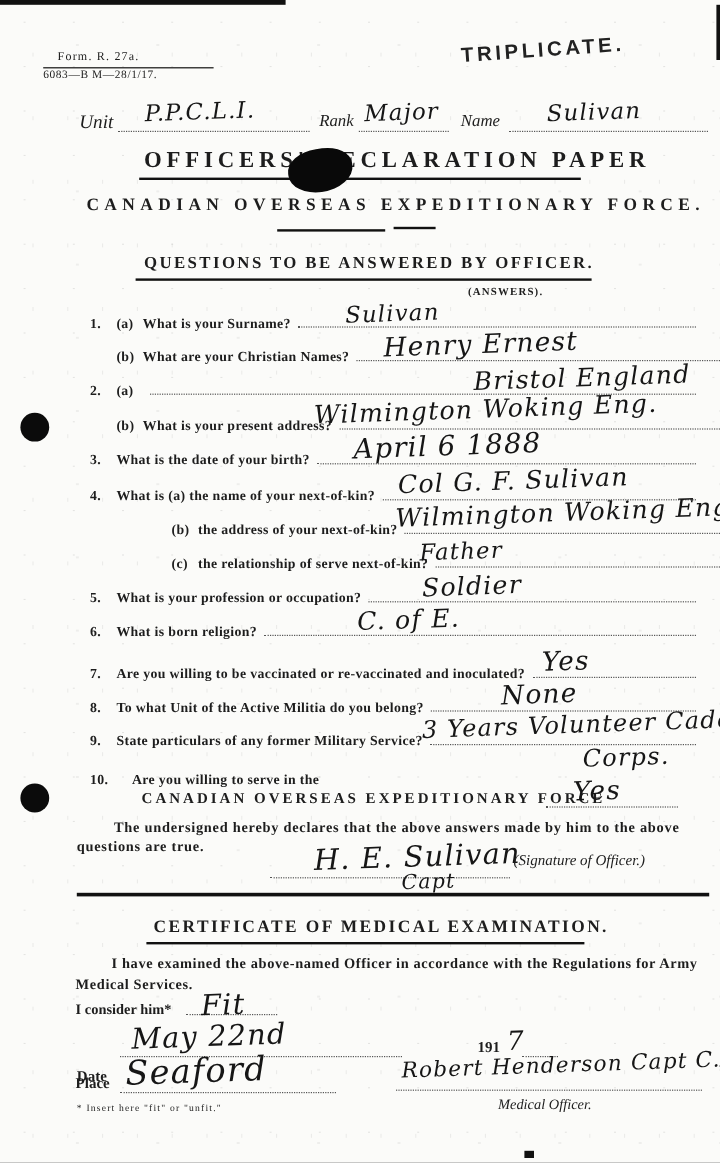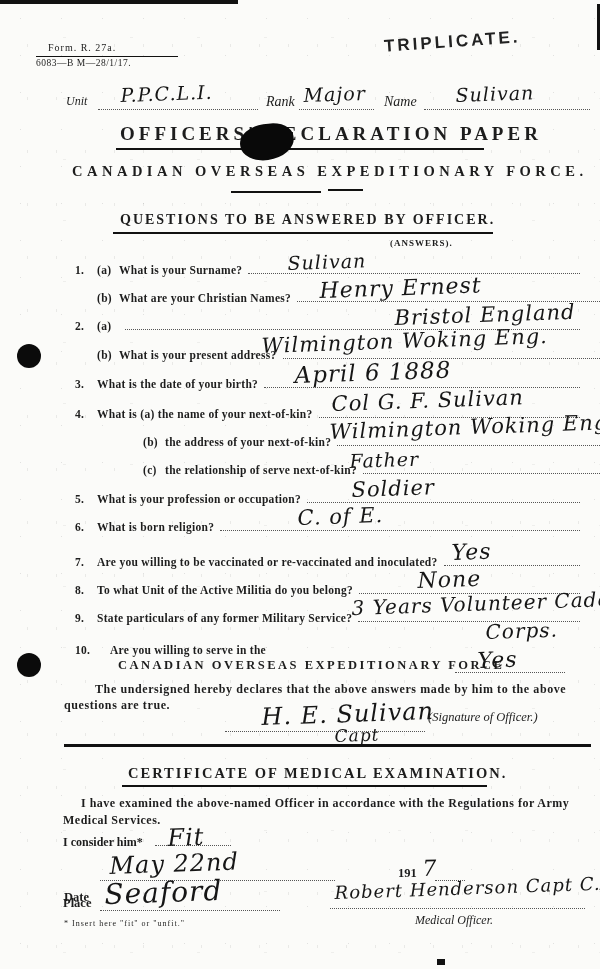--- a/index.html
+++ b/index.html
@@ -64,21 +64,21 @@
   <div class="abs hole" style="left:17px;top:653px;"></div>
   <div class="abs rule" style="left:437px;top:959px;width:8px;height:6px;"></div>
 
   <div class="abs print" style="left:48px;top:42px;font-size:10px;letter-spacing:1px;">Form. R. 27a.</div>
   <div class="abs rule" style="left:36px;top:56px;width:142px;height:1px;"></div>
   <div class="abs print" style="left:36px;top:58px;font-size:9.5px;letter-spacing:0.5px;">6083—B M—28/1/17.</div>
 
   <div class="abs stamp" style="left:384px;top:32px;">TRIPLICATE.</div>
 
   <div class="abs" style="left:66px;top:88px;width:525px;height:26px;">
-    <span class="abs italiclabel" style="left:0;top:6px;font-size:12px;">Unit</span>
+    <span class="abs italiclabel" style="left:0;top:6px;font-size:16px;">Unit</span>
     <span class="abs" style="left:32px;top:21px;width:160px;border-bottom:1px dotted #555;"></span>
     <span class="abs hw" style="left:55px;top:-4px;">P.P.C.L.I.</span>
     <span class="abs italiclabel" style="left:200px;top:6px;font-size:14px;">Rank</span>
     <span class="abs" style="left:233px;top:21px;width:75px;border-bottom:1px dotted #555;"></span>
     <span class="abs hw" style="left:238px;top:-4px;">Major</span>
     <span class="abs italiclabel" style="left:318px;top:6px;font-size:14px;">Name</span>
     <span class="abs" style="left:358px;top:21px;width:166px;border-bottom:1px dotted #555;"></span>
     <span class="abs hw" style="left:390px;top:-4px;">Sulivan</span>
   </div>
 
@@ -199,21 +199,21 @@
   <div class="abs print" style="left:64px;top:698px;font-size:12px;font-weight:bold;letter-spacing:0.6px;">questions are true.</div>
   <span class="abs" style="left:225px;top:731px;width:200px;border-bottom:1px dotted #555;"></span>
   <span class="abs hw" style="left:262px;top:703px;font-size:24px;">H. E. Sulivan</span>
   <span class="abs hw" style="left:335px;top:726px;font-size:17px;">Capt</span>
   <span class="abs print" style="left:428px;top:710px;font-style:italic;font-size:12.5px;white-space:nowrap;">(Signature of Officer.)</span>
 
   <div class="abs rule" style="left:64px;top:744px;width:527px;height:3px;"></div>
 
   <div class="abs sectionhead" style="left:128px;top:765px;font-size:14.5px;">CERTIFICATE  OF  MEDICAL  EXAMINATION.</div>
   <div class="abs rule" style="left:122px;top:785px;width:365px;height:2px;"></div>
-  <div class="abs print" style="left:81px;top:796px;font-size:12px;font-weight:bold;letter-spacing:0.5px;white-space:nowrap;">I have examined the above-named Officer in accordance with the  Regulations for Army</div>
+  <div class="abs print" style="left:93px;top:796px;font-size:12px;font-weight:bold;letter-spacing:0.5px;white-space:nowrap;">I have examined the above-named Officer in accordance with the  Regulations for Army</div>
   <div class="abs print" style="left:63px;top:813px;font-size:12px;font-weight:bold;letter-spacing:0.5px;">Medical Services.</div>
 
   <div class="abs" style="left:63px;top:832px;width:530px;">
     <span class="print" style="font-size:12px;font-weight:bold;">I consider him*</span>
     <span class="abs" style="left:92px;top:13px;width:76px;border-bottom:1px dotted #555;"></span>
     <span class="abs hw" style="left:105px;top:-8px;font-size:24px;">Fit</span>
   </div>
 
   <div class="abs print" style="left:64px;top:866px;font-size:12.5px;font-weight:bold;margin-top:24px;">Date</div>
   <span class="abs" style="left:100px;top:880px;width:235px;border-bottom:1px dotted #555;"></span>

